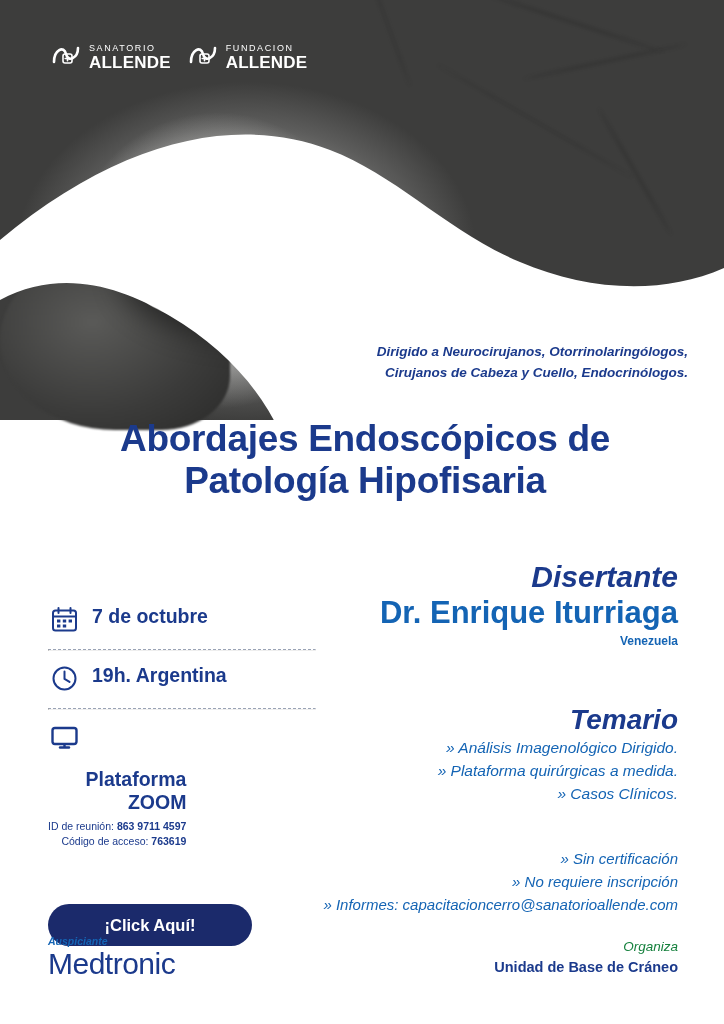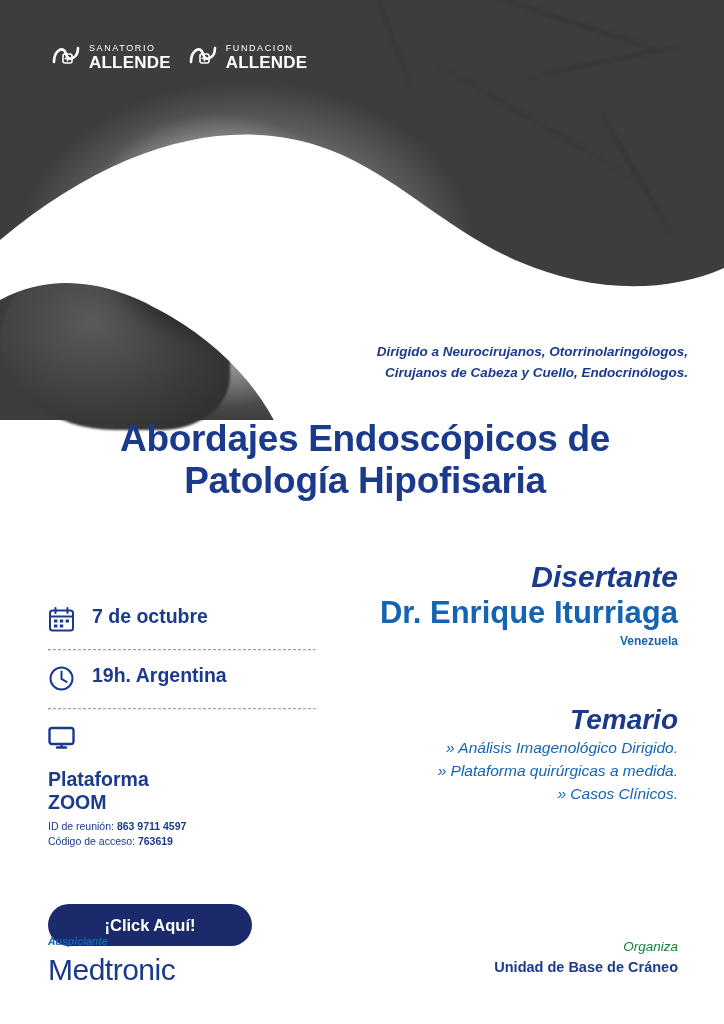--- a/index.html
+++ b/index.html
@@ -144,20 +144,21 @@
   .organiza-label { color: #15803d; font-style: italic; font-size: 13.5px; line-height: 1.4; }
   .organiza-value { color: #1b3a8c; font-weight: 700; font-size: 14.5px; line-height: 1.4; }
 
   
   .info {
     position: absolute; left: 48px; top: 600px; width: 270px;
   }
   .info-row {
     display: flex; align-items: flex-start; gap: 14px;
     padding: 6px 0 12px 0;
+    text-align: right;
   }
   .info-row .ico { width: 30px; flex: 0 0 30px; color: #1b3a8c; }
   .info-main {
     color: #1b3a8c; font-weight: 700; font-size: 19.5px; line-height: 1.12;
   }
   .info-sub {
     color: #1b3a8c; font-weight: 700; font-size: 19.5px; line-height: 1.15;
   }
   .info-small {
     color: #1b3a8c; font-size: 10.5px; line-height: 1.45; margin-top: 6px; font-weight: 400;
@@ -176,21 +177,21 @@
     font-weight: 700; font-size: 16.5px;
     display: flex; align-items: center; justify-content: center;
     cursor: pointer;
     border: none;
   }
 
   .sponsor {
     position: absolute; left: 48px; top: 935px;
   }
   .sponsor-label {
-    color: #1464b4; font-style: italic; font-weight: 700; font-size: 10.5px; margin-bottom: 8px;
+    color: #1464b4; font-style: italic; font-weight: 700; font-size: 10.5px; margin-bottom: 2px;
   }
   .sponsor-name {
     color: #1b3a8c; font-size: 30px; font-weight: 400; letter-spacing: -0.5px; line-height: 1;
   }
 </style>
 </head>
 <body>
 
 <div class="poster">
 
@@ -259,20 +260,25 @@
     <div class="speaker-country">Venezuela</div>
   </div>
 
   <div class="temario-wrap">
     <div class="temario-title">Temario</div>
     <div class="temario-item">» Análisis Imagenológico Dirigido.</div>
     <div class="temario-item">» Plataforma quirúrgicas a medida.</div>
     <div class="temario-item">» Casos Clínicos.</div>
   </div>
 
+  <div class="notes-wrap">
+    <div class="note-item">» Sin certificación</div>
+    <div class="note-item">» No requiere inscripción</div>
+    <div class="note-item">» Informes: capacitacioncerro@sanatorioallende.com</div>
+  </div>
 
   <div class="organiza-wrap">
     <div class="organiza-label">Organiza</div>
     <div class="organiza-value">Unidad de Base de Cráneo</div>
   </div>
 
   <div class="info">
 
     <div class="info-row">
       <span class="ico">

